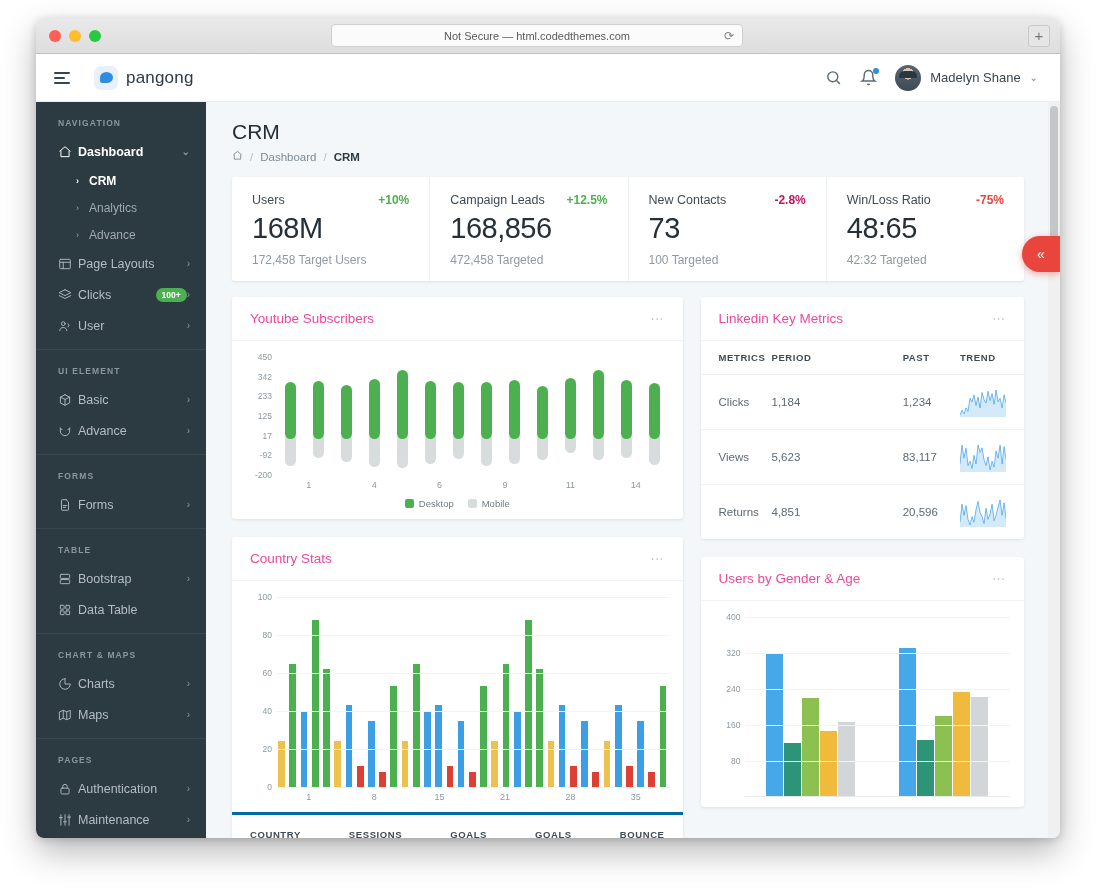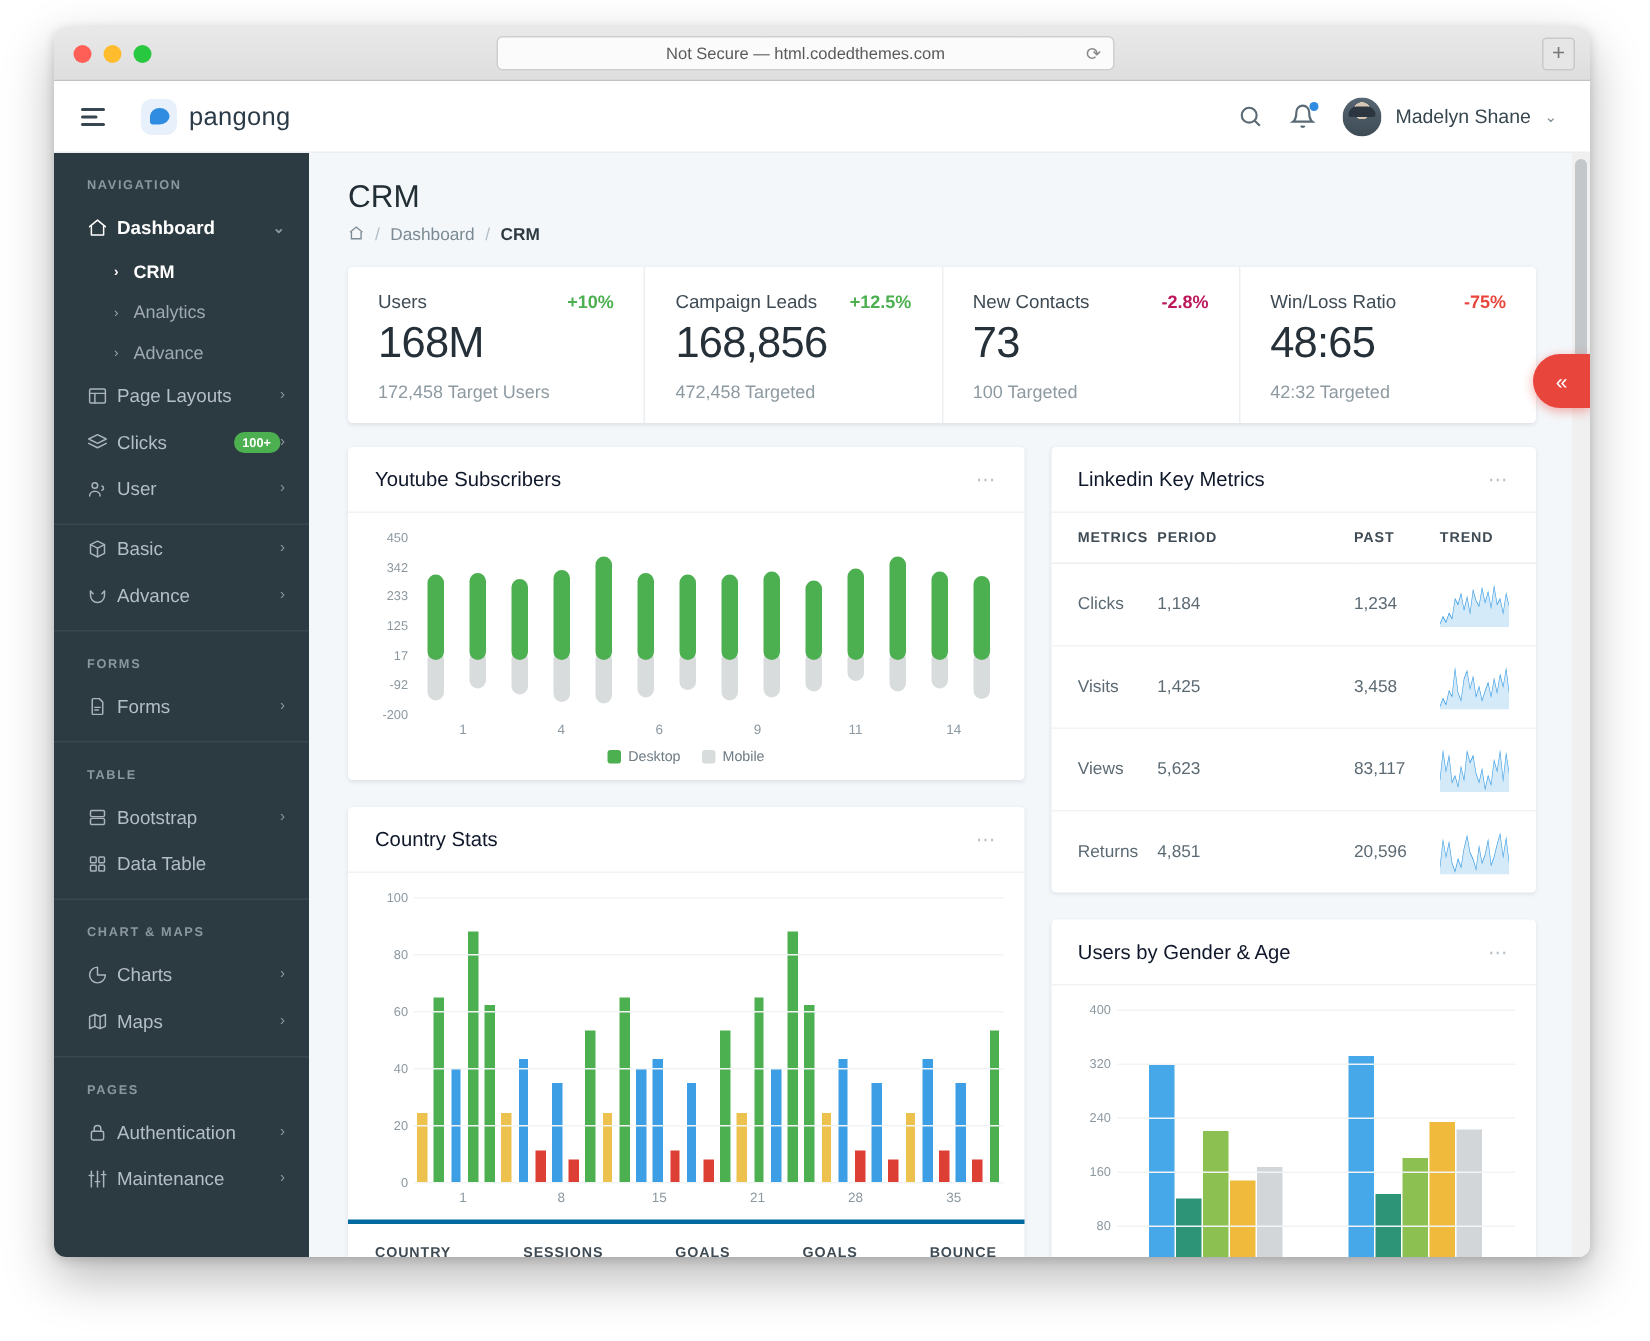--- a/index.html
+++ b/index.html
@@ -140,21 +140,21 @@
   .stat-value { font-size: 29px; color: #253039; margin: 5px 0 8px; font-weight: 300; letter-spacing: -.5px; }
   .stat-sub { font-size: 12px; color: #8e9aa2; }
 
   
   #grid { display: flex; gap: 18px; margin-top: 16px; }
   .col { flex: 1; display: flex; flex-direction: column; gap: 18px; }
   .card-head {
     display: flex; align-items: center; justify-content: space-between;
     padding: 14px 18px; border-bottom: 1px solid #f0f2f4;
   }
-  .card-title { font-size: 13.5px; color: #0f172a; }
+  .card-title { font-size: 13.5px; color: #ec4899; }
   .dots { color: #b9c2c8; letter-spacing: 1px; font-size: 13px; cursor: pointer; }
 
   
   .chart-wrap { padding: 16px 14px 10px; }
   .plot { display: flex; }
   .yaxis { width: 30px; position: relative; }
   .yaxis span {
     position: absolute; right: 4px; font-size: 8.5px; color: #8c98a0; transform: translateY(-50%);
     white-space: nowrap;
   }
@@ -324,20 +324,21 @@
             <svg width="14" height="14" viewBox="0 0 24 24" fill="none" stroke="currentColor" stroke-width="1.7" stroke-linecap="round" stroke-linejoin="round">
               <circle cx="9" cy="8" r="3.2"></circle>
               <path d="M3 20c0-3.3 2.7-5.5 6-5.5s6 2.2 6 5.5"></path>
               <path d="M17 8.5a2.6 2.6 0 0 1 0 5"></path>
             </svg>
           </span>
           <span class="lbl">User</span>
           <span class="chev">›</span>
         </div>
         <div class="nav-div"></div>
+        <div class="nav-cap">UI ELEMENT</div>
         <div class="nav-item">
           <span class="ic">
             <svg width="14" height="14" viewBox="0 0 24 24" fill="none" stroke="currentColor" stroke-width="1.7" stroke-linecap="round" stroke-linejoin="round">
               <path d="M12 3 4 7v10l8 4 8-4V7l-8-4z"></path>
               <path d="M4 7l8 4 8-4"></path>
               <path d="M12 11v10"></path>
             </svg>
           </span>
           <span class="lbl">Basic</span>
           <span class="chev">›</span>
@@ -763,32 +764,20 @@
               <tbody id="lk-body">
                   <tr>
                     <td class="lk-pad-l">Clicks</td>
                     <td>1,184</td>
                     <td><span class="prog"><i style="width:55%;background:#3c9ee5"></i></span></td>
                     <td>1,234</td>
                     <td class="lk-pad-r">
                       <svg class="spark" viewBox="0 0 120 30" preserveAspectRatio="none">
                         <polygon points="0,30 0.0,28.0 5.2,23.2 10.4,26.8 15.7,20.9 20.9,24.4 26.1,11.3 31.3,14.9 36.5,7.8 41.7,18.5 47.0,10.1 52.2,20.9 57.4,5.4 62.6,12.5 67.8,16.1 73.0,4.2 78.3,13.7 83.5,6.6 88.7,17.3 93.9,3.0 99.1,14.9 104.3,11.3 109.6,20.9 114.8,7.8 120.0,16.1 120,30" fill="#3c9ee5" fill-opacity="0.22"></polygon>
                         <polyline points="0.0,28.0 5.2,23.2 10.4,26.8 15.7,20.9 20.9,24.4 26.1,11.3 31.3,14.9 36.5,7.8 41.7,18.5 47.0,10.1 52.2,20.9 57.4,5.4 62.6,12.5 67.8,16.1 73.0,4.2 78.3,13.7 83.5,6.6 88.7,17.3 93.9,3.0 99.1,14.9 104.3,11.3 109.6,20.9 114.8,7.8 120.0,16.1" fill="none" stroke="#3c9ee5" stroke-width="1"></polyline>
-                      </svg>
-                    </td>
-                  </tr>
-                  <tr>
-                    <td class="lk-pad-l">Visits</td>
-                    <td>1,425</td>
-                    <td><span class="prog"><i style="width:76%;background:#4caf50"></i></span></td>
-                    <td>3,458</td>
-                    <td class="lk-pad-r">
-                      <svg class="spark" viewBox="0 0 120 30" preserveAspectRatio="none">
-                        <polygon points="0,30 0.0,28.0 5.2,22.7 10.4,26.7 15.7,17.5 20.9,21.4 26.1,3.0 31.3,18.8 36.5,24.1 41.7,9.6 47.0,4.3 52.2,16.2 57.4,8.3 62.6,21.4 67.8,14.8 73.0,24.1 78.3,17.5 83.5,12.2 88.7,21.4 93.9,9.6 99.1,18.8 104.3,6.9 109.6,14.8 114.8,3.0 120.0,18.8 120,30" fill="#3c9ee5" fill-opacity="0.22"></polygon>
-                        <polyline points="0.0,28.0 5.2,22.7 10.4,26.7 15.7,17.5 20.9,21.4 26.1,3.0 31.3,18.8 36.5,24.1 41.7,9.6 47.0,4.3 52.2,16.2 57.4,8.3 62.6,21.4 67.8,14.8 73.0,24.1 78.3,17.5 83.5,12.2 88.7,21.4 93.9,9.6 99.1,18.8 104.3,6.9 109.6,14.8 114.8,3.0 120.0,18.8" fill="none" stroke="#3c9ee5" stroke-width="1"></polyline>
                       </svg>
                     </td>
                   </tr>
                   <tr>
                     <td class="lk-pad-l">Views</td>
                     <td>5,623</td>
                     <td><span class="prog"><i style="width:49%;background:#edc14e"></i></span></td>
                     <td>83,117</td>
                     <td class="lk-pad-r">
                       <svg class="spark" viewBox="0 0 120 30" preserveAspectRatio="none">

